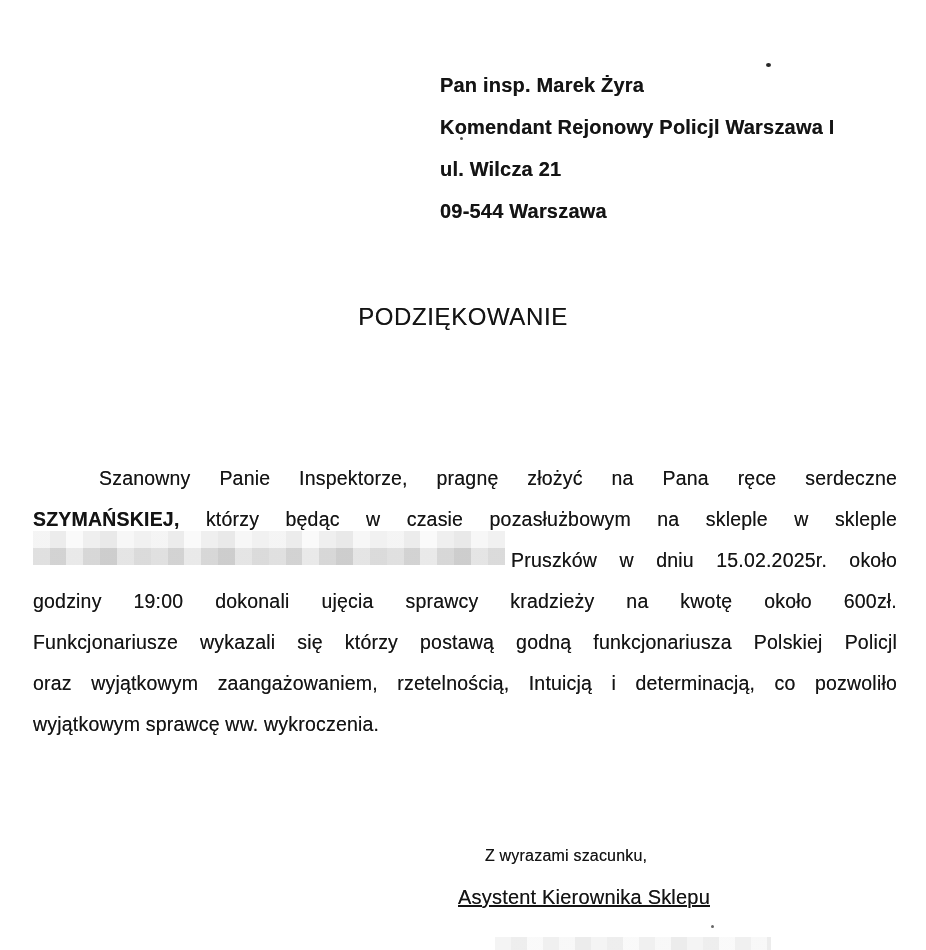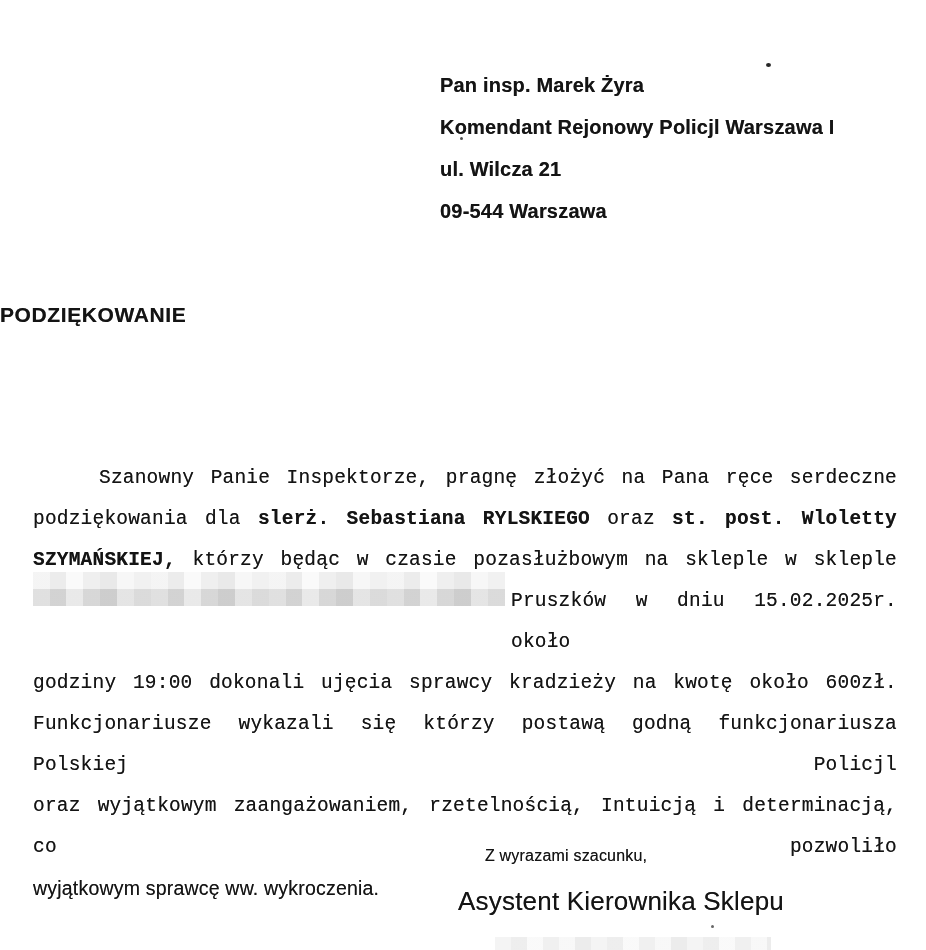--- a/index.html
+++ b/index.html
@@ -20,29 +20,30 @@
   .scan-text { text-shadow: 0 0 0.5px rgba(10,10,10,0.6); letter-spacing: 0.2px; }
 
   .recipient {
     position: absolute; left: 440px; top: 30px;
     font-size: 20px; font-weight: 700; line-height: 42px;
     white-space: nowrap;
   }
 
   .doc-title {
     position: absolute; left: 0; right: 0; top: 269px;
-    font-size: 21px; font-weight: 700; letter-spacing: 0.6px;
+    text-align: center;
+    font-size: 24px; font-weight: 400; letter-spacing: 0.6px;
   }
 
   .body-paragraph {
     position: absolute; left: 33px; top: 424px; width: 864px;
     font-size: 19.5px; line-height: 41px;
   }
   .body-line { white-space: nowrap; }
-  .body-line.justify { white-space: normal; text-align: justify; text-align-last: justify; font-family: Liberation Mono, monospace; }
+  .body-line.justify { white-space: normal; text-align: justify; text-align-last: justify; }
   .body-line.indent { text-indent: 66px; }
   .body-line.with-redaction { position: relative; padding-left: 478px; }
   .body-line .bold { font-weight: 700; }
 
   .mosaic {
     background-image:
       linear-gradient(to bottom, rgba(255,255,255,0.45) 0 50%, rgba(120,120,120,0.10) 50% 100%),
       repeating-linear-gradient(90deg,
         #ececec 0 17px, #dddddd 17px 33px, #f6f6f6 33px 50px,
         #e2e2e2 50px 67px, #d7d7d7 67px 84px, #f1f1f1 84px 101px, #e6e6e6 101px 118px);
@@ -59,21 +60,21 @@
         #e7e7e7 0 16px, #d9d9d9 16px 32px, #f3f3f3 32px 48px,
         #dedede 48px 64px, #efefef 64px 80px, #d5d5d5 80px 96px);
   }
 
   .closing-salutation {
     position: absolute; left: 485px; top: 813px;
     font-size: 16px; white-space: nowrap;
   }
   .closing-signer {
     position: absolute; left: 458px; top: 852px;
-    font-size: 26px; white-space: nowrap;
+    font-size: 20px; white-space: nowrap; text-decoration: underline;
   }
 
   .speck {
     position: absolute; background: #262626; border-radius: 50%;
   }
   .speck.s1 { left: 766px; top: 29px; width: 5px; height: 4px; }
   .speck.s2 { left: 460px; top: 103px; width: 3px; height: 3px; opacity: 0.8; }
   .speck.s3 { left: 711px; top: 891px; width: 3px; height: 3px; opacity: 0.7; }
 </style>
 </head>
@@ -85,21 +86,20 @@
     <div>Pan insp. Marek Żyra</div>
     <div>Komendant Rejonowy Policjl Warszawa I</div>
     <div>ul. Wilcza 21</div>
     <div>09-544 Warszawa</div>
   </div>
 
   <div class="doc-title">PODZIĘKOWANIE</div>
 
   <div class="body-paragraph">
       <div class="body-line justify indent"><span>Szanowny Panie Inspektorze, pragnę złożyć na Pana ręce serdeczne</span></div>
-      <div class="body-line justify"><span>podziękowania dla </span><span class="bold">slerż. Sebastiana RYLSKIEGO</span><span> oraz </span><span class="bold">st. post. Wloletty</span></div>
       <div class="body-line justify"><span class="bold">SZYMAŃSKIEJ,</span><span> którzy będąc w czasie pozasłużbowym na skleple w skleple</span></div>
       <div class="body-line justify with-redaction"><span class="mosaic inline"></span><span>Pruszków w dniu 15.02.2025r. około</span></div>
       <div class="body-line justify"><span>godziny 19:00 dokonali ujęcia sprawcy kradzieży na kwotę około 600zł.</span></div>
       <div class="body-line justify"><span>Funkcjonariusze wykazali się którzy postawą godną funkcjonariusza Polskiej Policjl</span></div>
       <div class="body-line justify"><span>oraz wyjątkowym zaangażowaniem, rzetelnością, Intuicją i determinacją, co pozwoliło</span></div>
       <div class="body-line"><span>wyjątkowym sprawcę ww. wykroczenia.</span></div>
     </div>
 
   <div class="closing-salutation">Z wyrazami szacunku,</div>
   <div class="closing-signer">Asystent Kierownika Sklepu</div>

